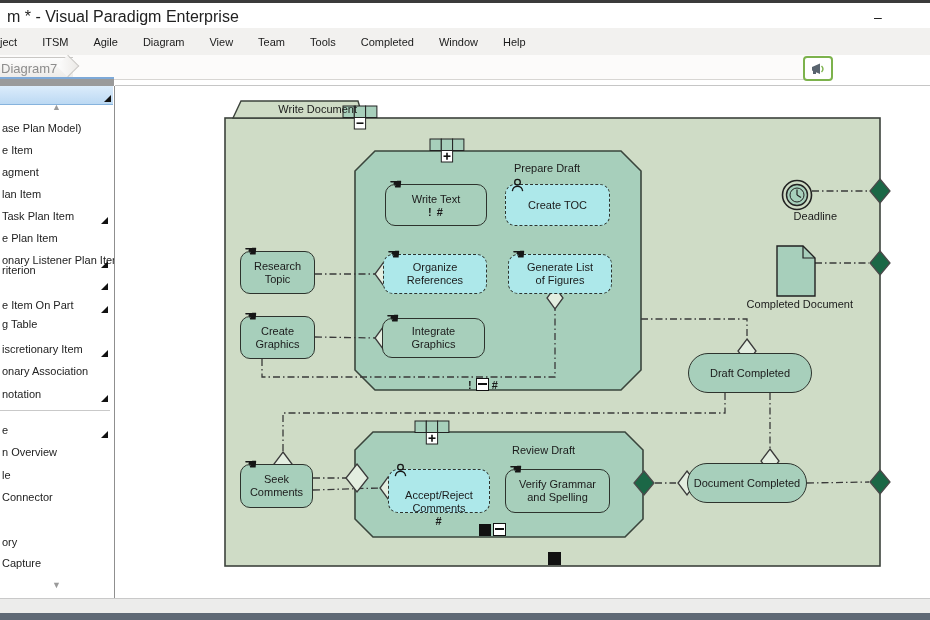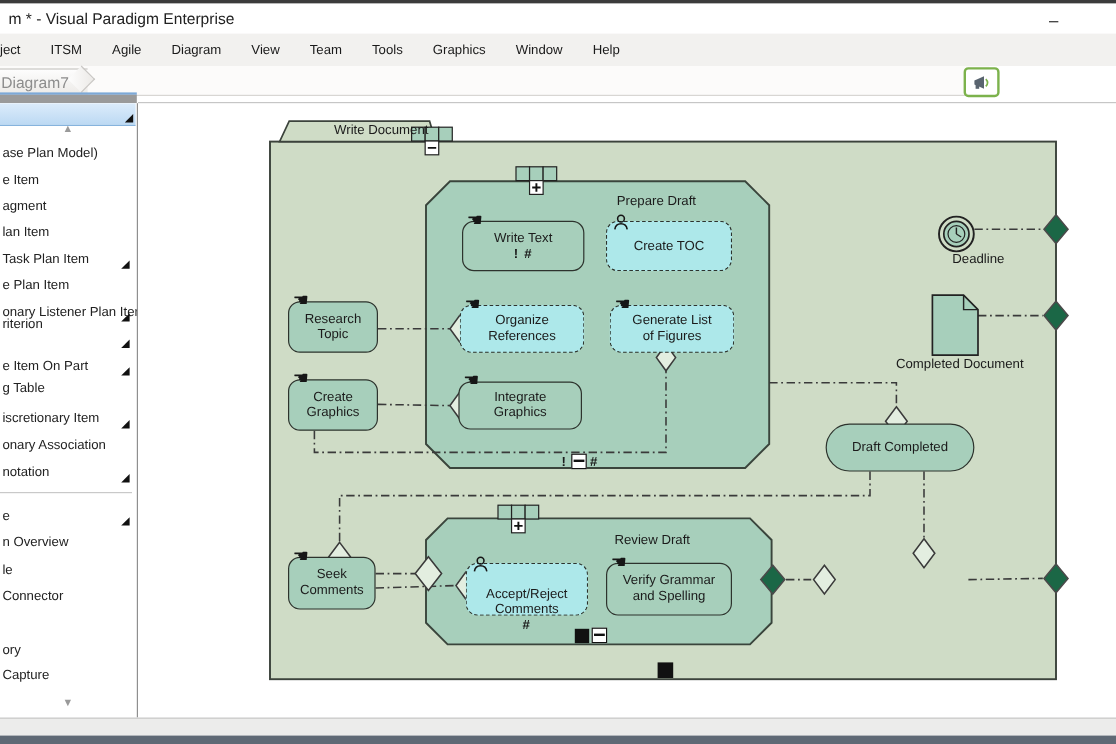--- a/index.html
+++ b/index.html
@@ -2,21 +2,21 @@
 <html><head>
 <meta charset="utf-8">
 <style>
   html,body{margin:0;padding:0;}
   body{width:930px;height:620px;position:relative;overflow:hidden;background:#fff;
        font-family:"Liberation Sans","DejaVu Sans",sans-serif;color:#1b1b1b;}
   .abs{position:absolute;}
   
   #topstrip{left:0;top:0;width:930px;height:3px;background:#3b3b3b;}
   #titlebar{left:0;top:3px;width:930px;height:25px;background:#ffffff;}
-  #titlebar .title{position:absolute;left:7px;top:5px;font-size:13px;color:#222;}
+  #titlebar .title{position:absolute;left:7px;top:5px;font-size:16px;color:#222;}
   #minbtn{position:absolute;right:42px;top:6px;font-size:14px;color:#222;width:20px;text-align:center;cursor:default;}
   #menubar{left:0;top:28px;width:930px;height:27px;background:#f2f1ef;display:flex;align-items:center;}
   #menubar .mi{font-size:11px;color:#1a1a1a;margin-right:25px;white-space:nowrap;}
   #tabbar{left:0;top:55px;width:824px;height:24px;background:#fcfbfa;border-bottom:1px solid #d8d6d3;}
   #tab1{position:absolute;left:-10px;top:2px;width:72px;height:21px;background:linear-gradient(#fdfdfd,#eceae7);
         border:1px solid #c9c7c4;border-right:none;display:flex;align-items:center;padding-left:10px;
         font-size:13px;color:#8d8d8d;}
   #tab1chev{position:absolute;left:60px;top:3px;width:15px;height:15px;background:linear-gradient(45deg,#fdfdfd,#eceae7);
         border-top:1px solid #c9c7c4;border-right:1px solid #c9c7c4;transform:rotate(45deg);}
   #announce{position:absolute;right:-9px;top:1px;width:26px;height:21px;background:#fff;
@@ -61,21 +61,21 @@
 </div>
 
 <div class="abs" id="menubar">
   <span class="mi">ject</span>
   <span class="mi">ITSM</span>
   <span class="mi">Agile</span>
   <span class="mi">Diagram</span>
   <span class="mi">View</span>
   <span class="mi">Team</span>
   <span class="mi">Tools</span>
-  <span class="mi">Graphics</span>
+  <span class="mi">Completed</span>
   <span class="mi">Window</span>
   <span class="mi">Help</span>
 </div>
 
 <div class="abs" id="tabbar">
   <div id="tab1">
     <span>Diagram7</span>
   </div>
   <div id="tab1chev"></div>
   <div id="announce">
@@ -306,20 +306,23 @@
   </div>
 
   <div class="task" style="left:390px;top:383px;width:105px;height:44px;">
     <span class="hand-icon">☚</span>
     <span style="width:78px;">Verify Grammar and Spelling</span>
   </div>
 
   <div class="milestone" style="left:573px;top:267px;width:124px;height:40px;">
     <span>Draft Completed</span>
   </div>
+  <div class="milestone" style="left:572px;top:377px;width:120px;height:40px;">
+    <span>Document Completed</span>
+  </div>
 
   <div class="abs" style="left:353px;top:292px;display:flex;align-items:center;gap:3px;">
     <span class="mark">!</span>
     <span class="sqm"></span>
     <span class="mark">#</span>
   </div>
   <div class="abs" style="left:364px;top:437px;display:flex;align-items:center;gap:2px;">
     <span class="sqb"></span>
     <span class="sqm"></span>
   </div>

